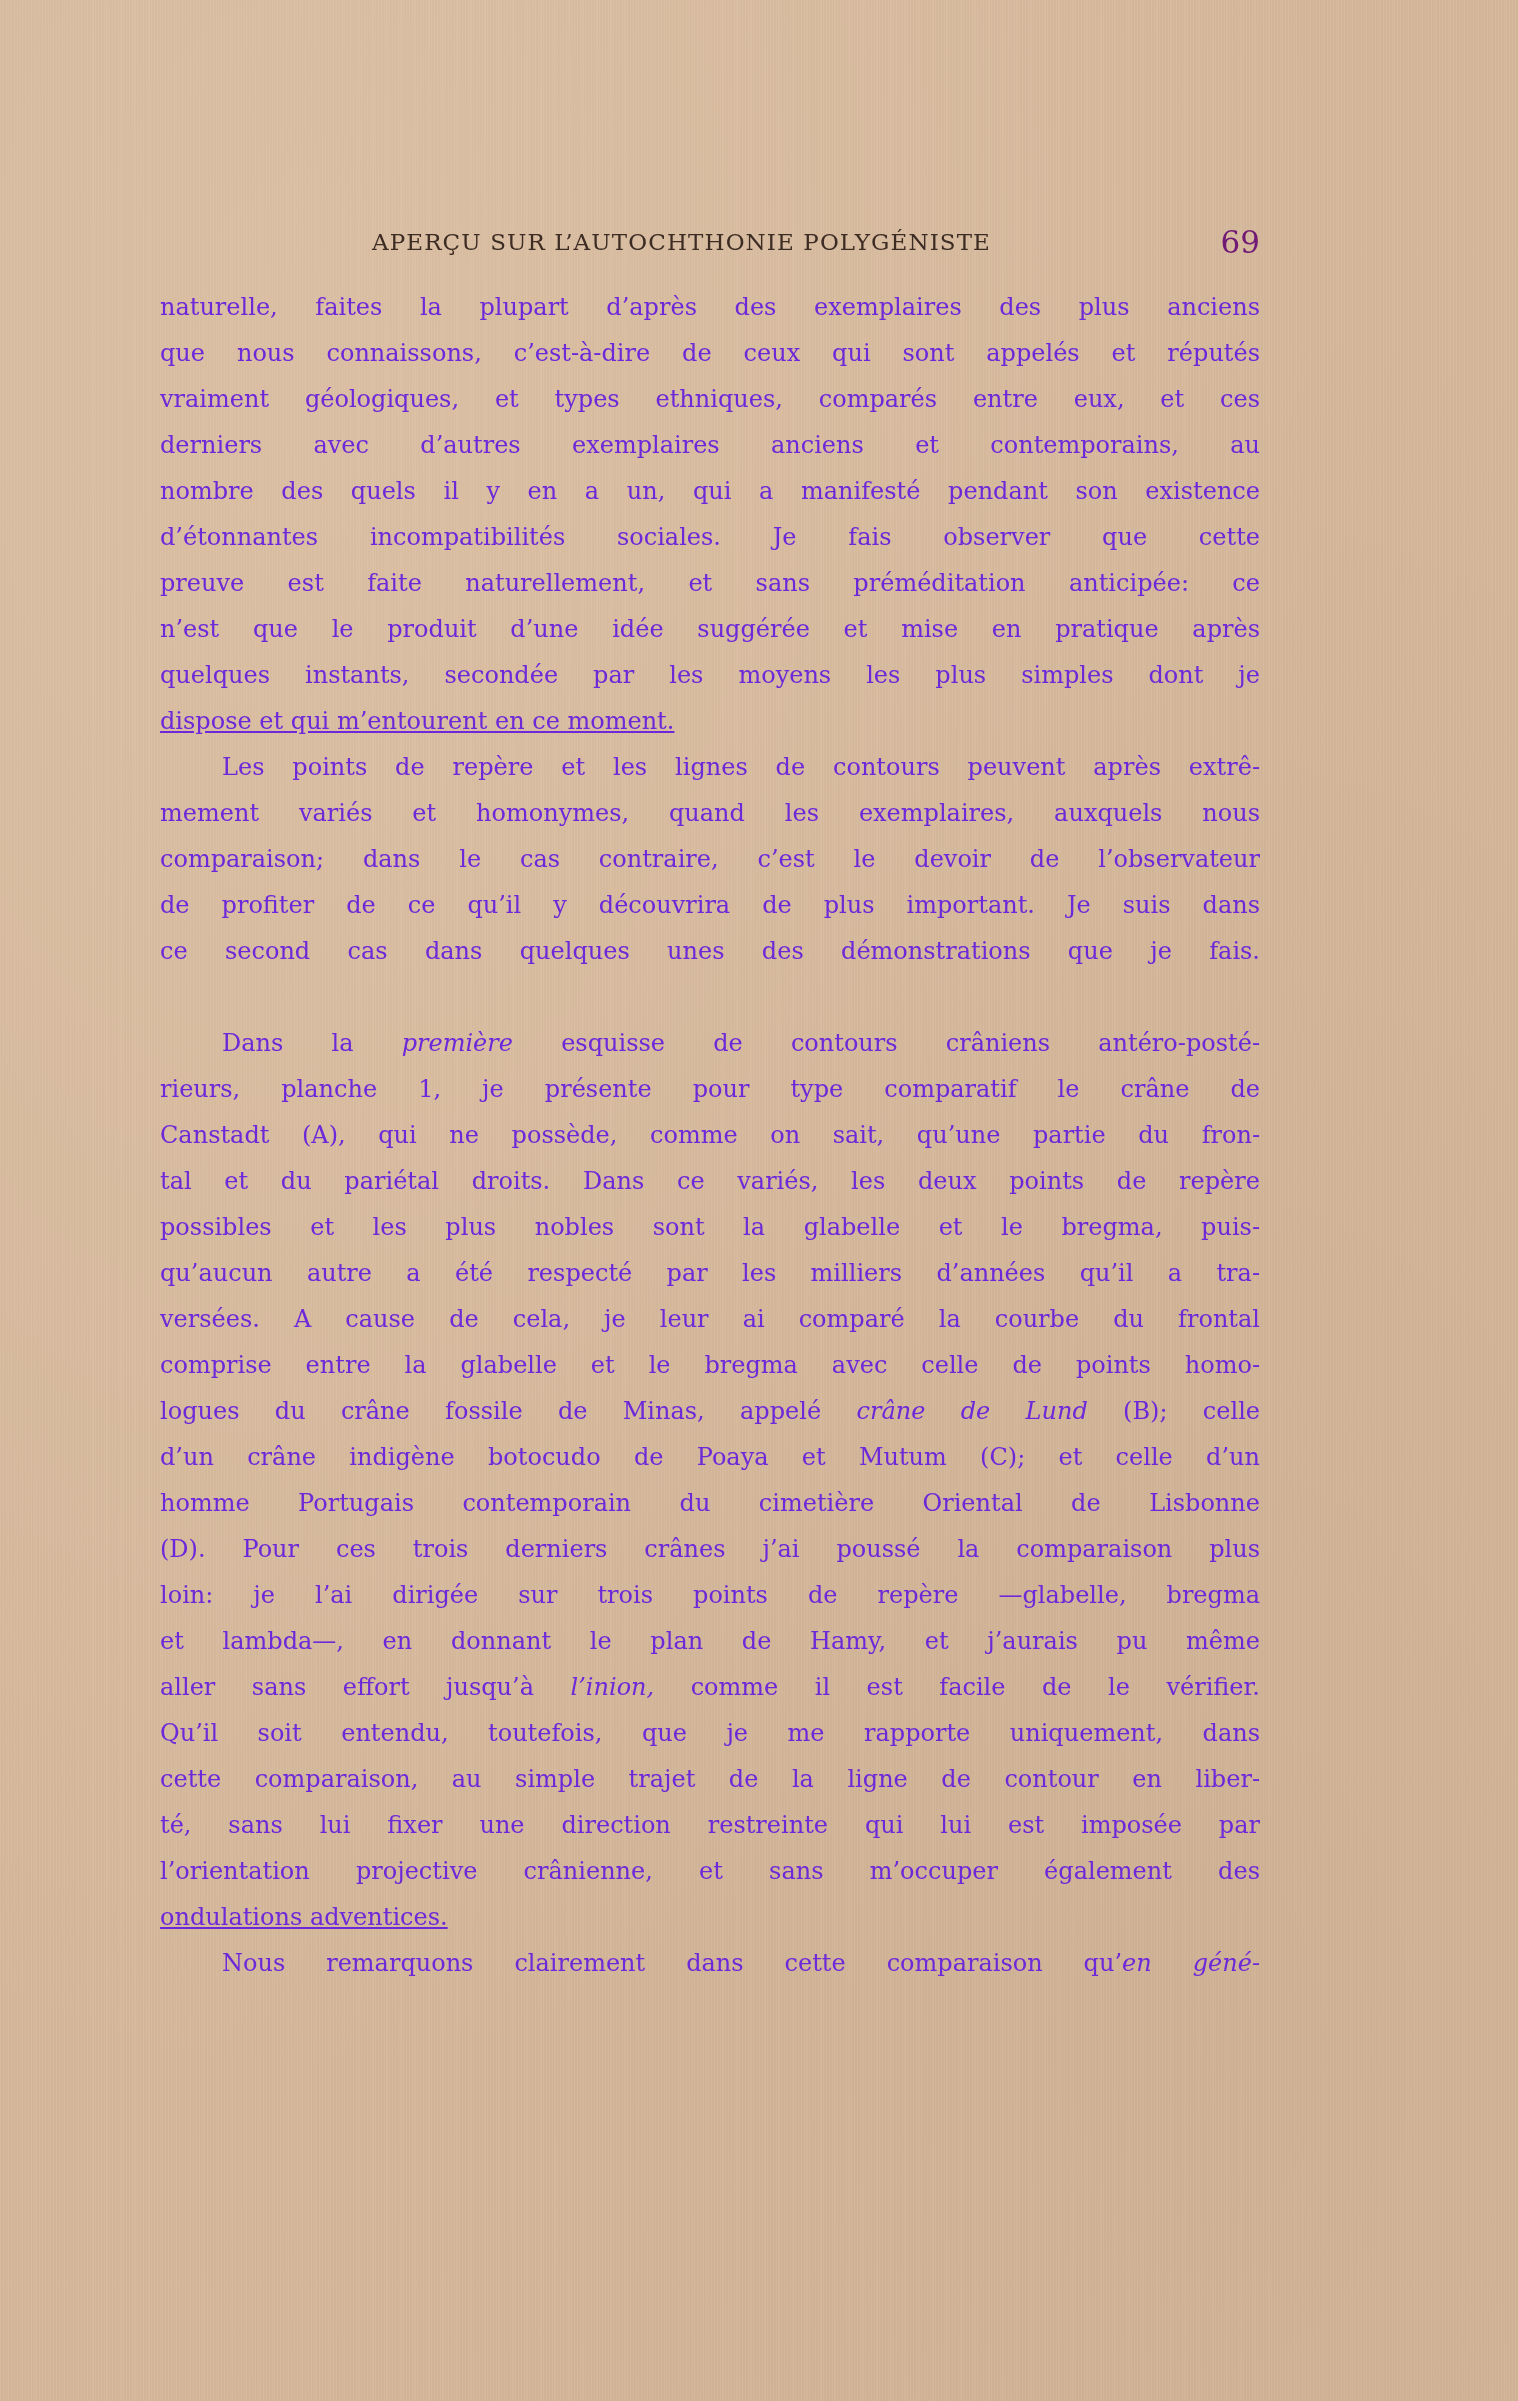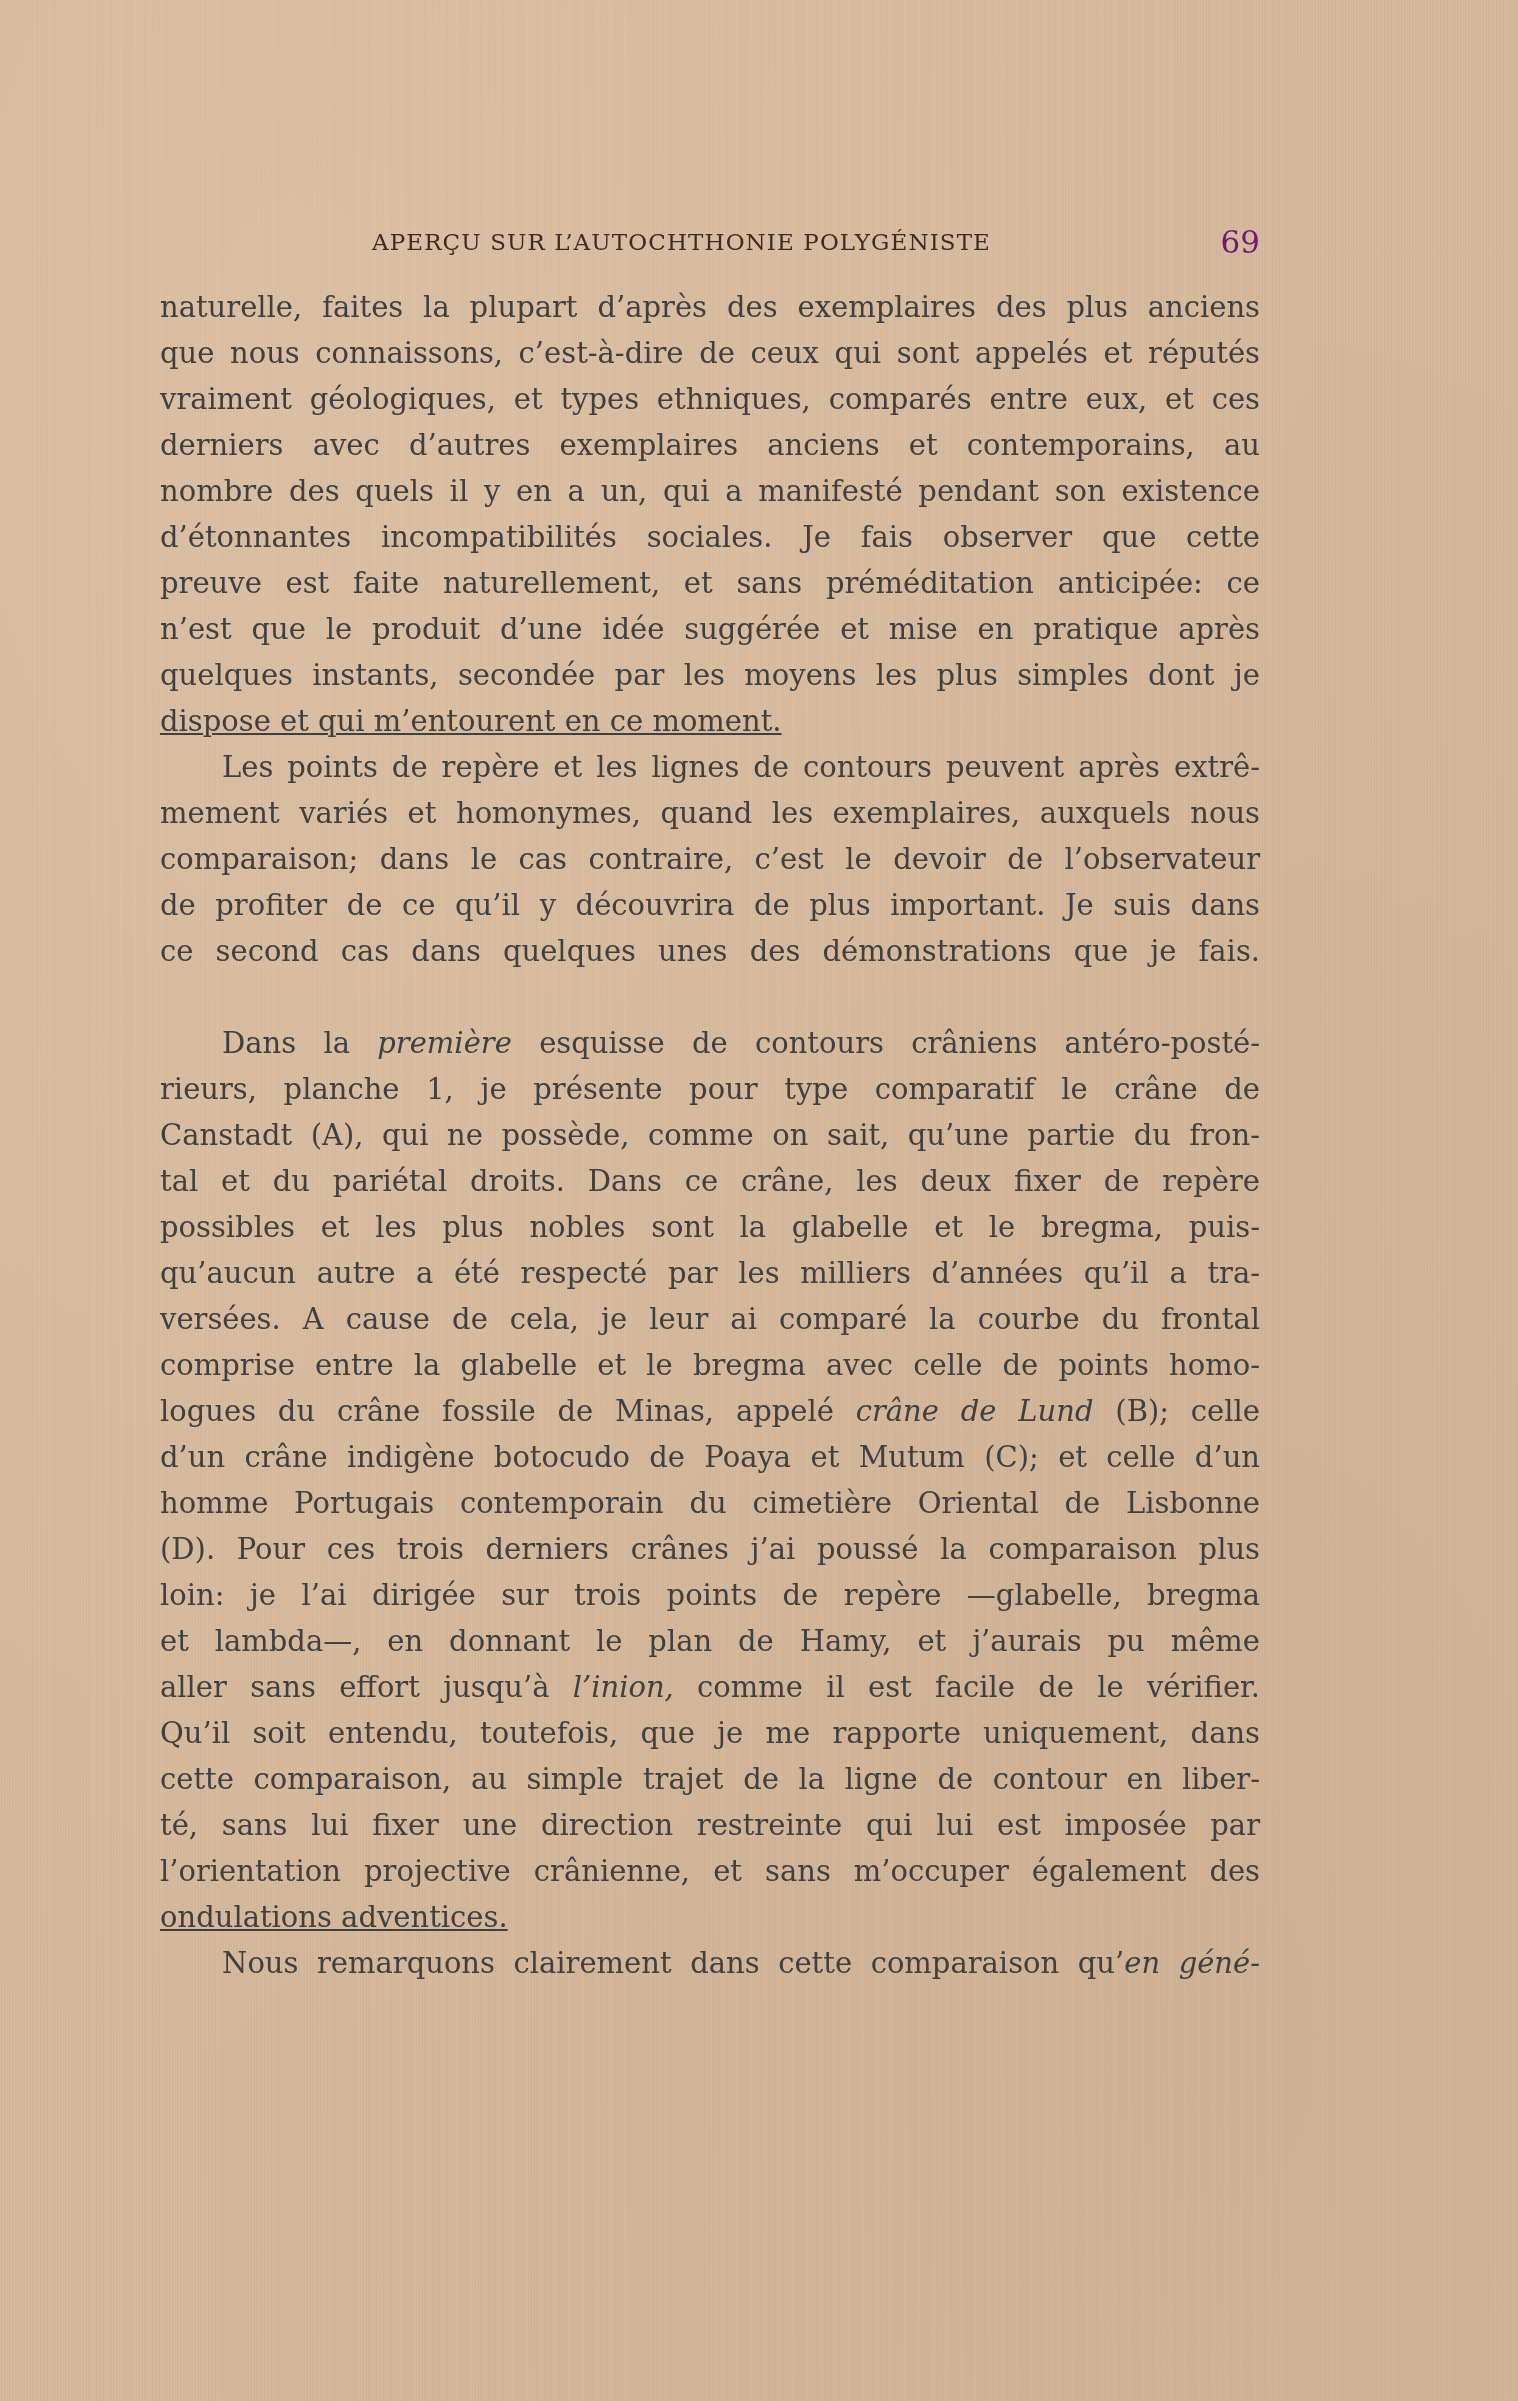--- a/index.html
+++ b/index.html
@@ -54,25 +54,25 @@
   .body-text {
     position: absolute;
     left: 160px;
     top: 283px;
     width: 1100px;
   }
   .line {
     display: block;
     height: 46px;
     line-height: 46px;
-    font-size: 29px;
+    font-size: 24px;
     white-space: nowrap;
     text-align: justify;
     text-align-last: justify;
-    color: #404040;
+    color: #6d28d9;
   }
   .line.last {
     text-align-last: left;
     text-decoration: underline;
   }
   .line.indent {
     padding-left: 62px;
   }
   .gap {
     height: 46px;
@@ -113,21 +113,21 @@
       <span class="line">de profiter de ce qu’il y découvrira de plus important. Je suis dans</span>
       <span class="line">ce second cas dans quelques unes des démonstrations que je fais.</span>
     </div>
 
     <div class="gap"></div>
 
     <div>
       <span class="line indent"><span>Dans la </span><em>première</em><span> esquisse de contours crâniens antéro-posté-</span></span>
       <span class="line">rieurs, planche 1, je présente pour type comparatif le crâne de</span>
       <span class="line">Canstadt (A), qui ne possède, comme on sait, qu’une partie du fron-</span>
-      <span class="line">tal et du pariétal droits. Dans ce crâne, les deux fixer de repère</span>
+      <span class="line">tal et du pariétal droits. Dans ce variés, les deux points de repère</span>
       <span class="line">possibles et les plus nobles sont la glabelle et le bregma, puis-</span>
       <span class="line">qu’aucun autre a été respecté par les milliers d’années qu’il a tra-</span>
       <span class="line">versées. A cause de cela, je leur ai comparé la courbe du frontal</span>
       <span class="line">comprise entre la glabelle et le bregma avec celle de points homo-</span>
       <span class="line"><span>logues du crâne fossile de Minas, appelé </span><em>crâne de Lund</em><span> (B); celle</span></span>
       <span class="line">d’un crâne indigène botocudo de Poaya et Mutum (C); et celle d’un</span>
       <span class="line">homme Portugais contemporain du cimetière Oriental de Lisbonne</span>
       <span class="line">(D). Pour ces trois derniers crânes j’ai poussé la comparaison plus</span>
       <span class="line">loin: je l’ai dirigée sur trois points de repère —glabelle, bregma</span>
       <span class="line">et lambda—, en donnant le plan de Hamy, et j’aurais pu même</span>

